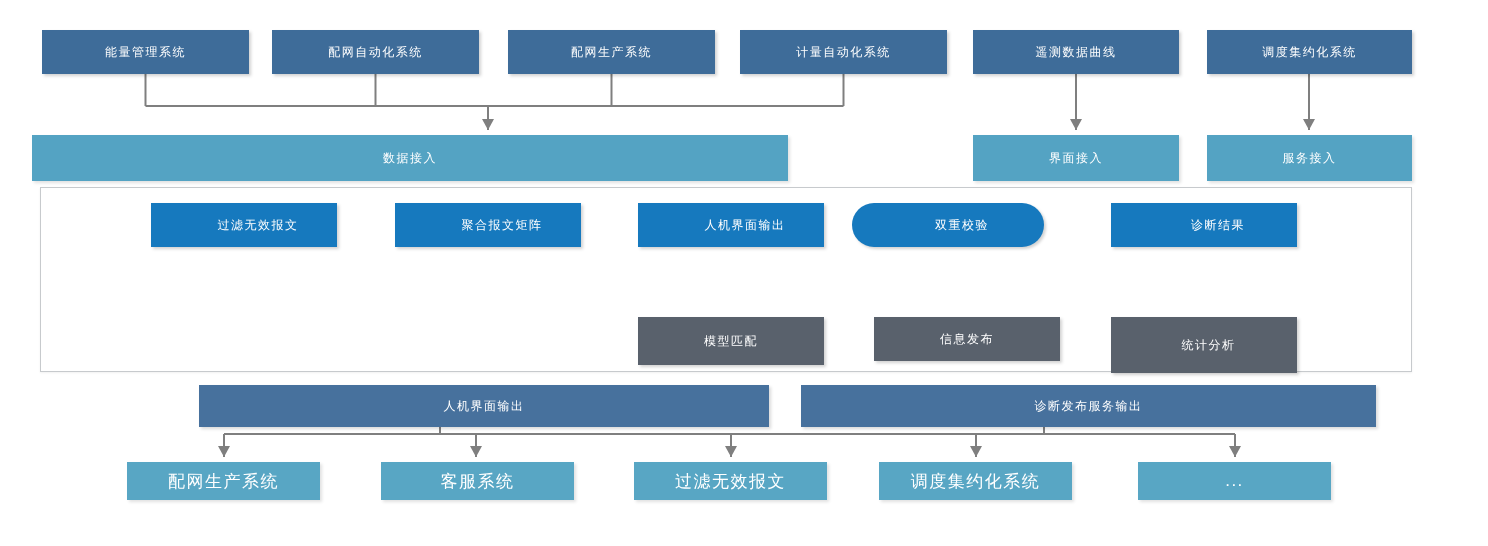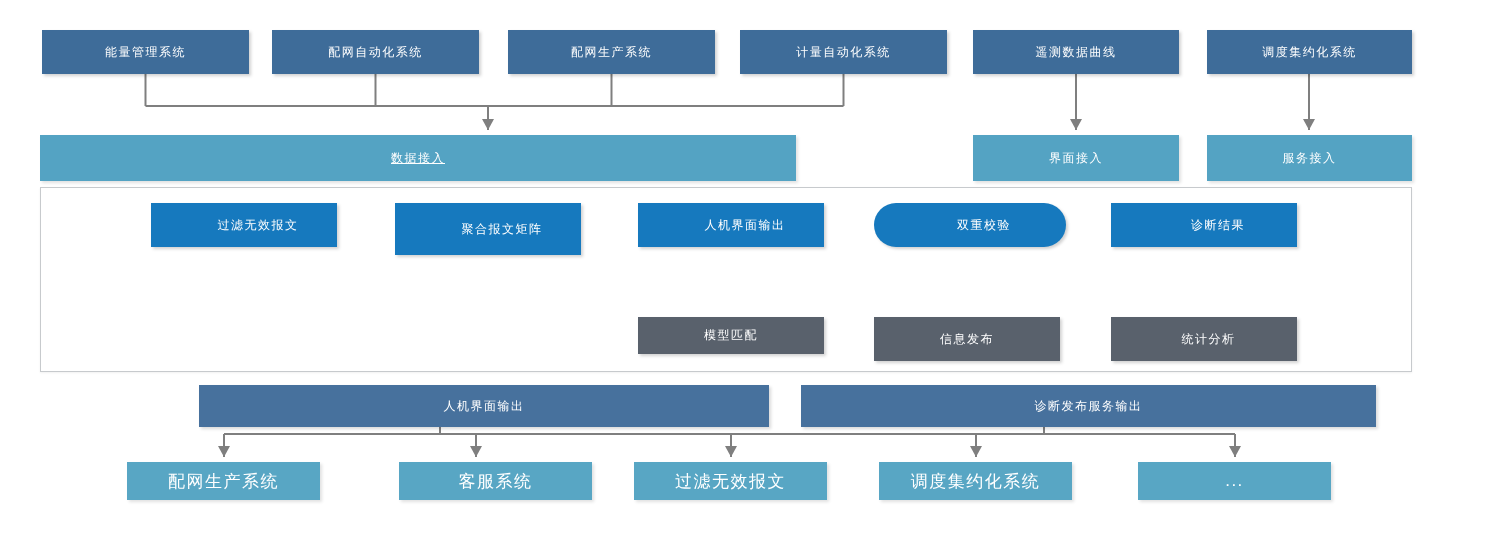--- a/index.html
+++ b/index.html
@@ -81,36 +81,36 @@
 
   <div class="pipeline-frame"></div>
 
   <div class="box src" style="left:42px;top:30px;width:207px;height:44px;">能量管理系统</div>
   <div class="box src" style="left:272px;top:30px;width:207px;height:44px;">配网自动化系统</div>
   <div class="box src" style="left:508px;top:30px;width:207px;height:44px;">配网生产系统</div>
   <div class="box src" style="left:740px;top:30px;width:207px;height:44px;">计量自动化系统</div>
   <div class="box src" style="left:973px;top:30px;width:206px;height:44px;">遥测数据曲线</div>
   <div class="box src" style="left:1207px;top:30px;width:205px;height:44px;">调度集约化系统</div>
 
-  <div class="box acc" style="left:40px;top:135px;width:756px;height:46px;text-decoration:underline;">数据接入</div>
+  <div class="box acc" style="left:32px;top:135px;width:756px;height:46px;">数据接入</div>
   <div class="box acc" style="left:973px;top:135px;width:206px;height:46px;text-align:center;">界面接入</div>
   <div class="box acc" style="left:1207px;top:135px;width:205px;height:46px;">服务接入</div>
 
   <div class="box proc" style="left:151px;top:203px;width:186px;height:44px;">过滤无效报文</div>
-  <div class="box proc" style="left:395px;top:203px;width:186px;height:52px;">聚合报文矩阵</div>
+  <div class="box proc" style="left:395px;top:203px;width:186px;height:44px;">聚合报文矩阵</div>
   <div class="box proc" style="left:638px;top:203px;width:186px;height:44px;">人机界面输出</div>
-  <div class="box proc" style="left:874px;top:203px;width:192px;height:44px;border-radius:22px;">双重校验</div>
+  <div class="box proc" style="left:852px;top:203px;width:192px;height:44px;border-radius:22px;">双重校验</div>
   <div class="box proc" style="left:1111px;top:203px;width:186px;height:44px;">诊断结果</div>
 
-  <div class="box res" style="left:638px;top:317px;width:186px;height:37px;">模型匹配</div>
+  <div class="box res" style="left:638px;top:317px;width:186px;height:48px;">模型匹配</div>
   <div class="box res" style="left:874px;top:317px;width:186px;height:44px;">信息发布</div>
-  <div class="box res" style="left:1111px;top:317px;width:186px;height:44px;padding-left:9px;">统计分析</div>
+  <div class="box res" style="left:1111px;top:317px;width:186px;height:56px;padding-left:9px;">统计分析</div>
 
   <div class="box out" style="left:155px;top:385px;width:570px;height:42px;">人机界面输出</div>
   <div class="box out" style="left:757px;top:385px;width:575px;height:42px;">诊断发布服务输出</div>
 
   <div class="box cons" style="left:127px;top:462px;width:193px;height:38px;">配网生产系统</div>
-  <div class="box cons" style="left:399px;top:462px;width:193px;height:38px;">客服系统</div>
+  <div class="box cons" style="left:381px;top:462px;width:193px;height:38px;">客服系统</div>
   <div class="box cons" style="left:634px;top:462px;width:193px;height:38px;">过滤无效报文</div>
   <div class="box cons" style="left:879px;top:462px;width:193px;height:38px;">调度集约化系统</div>
   <div class="box cons" style="left:1138px;top:462px;width:193px;height:38px;">...</div>
 
 </div>
 
 </body></html>

